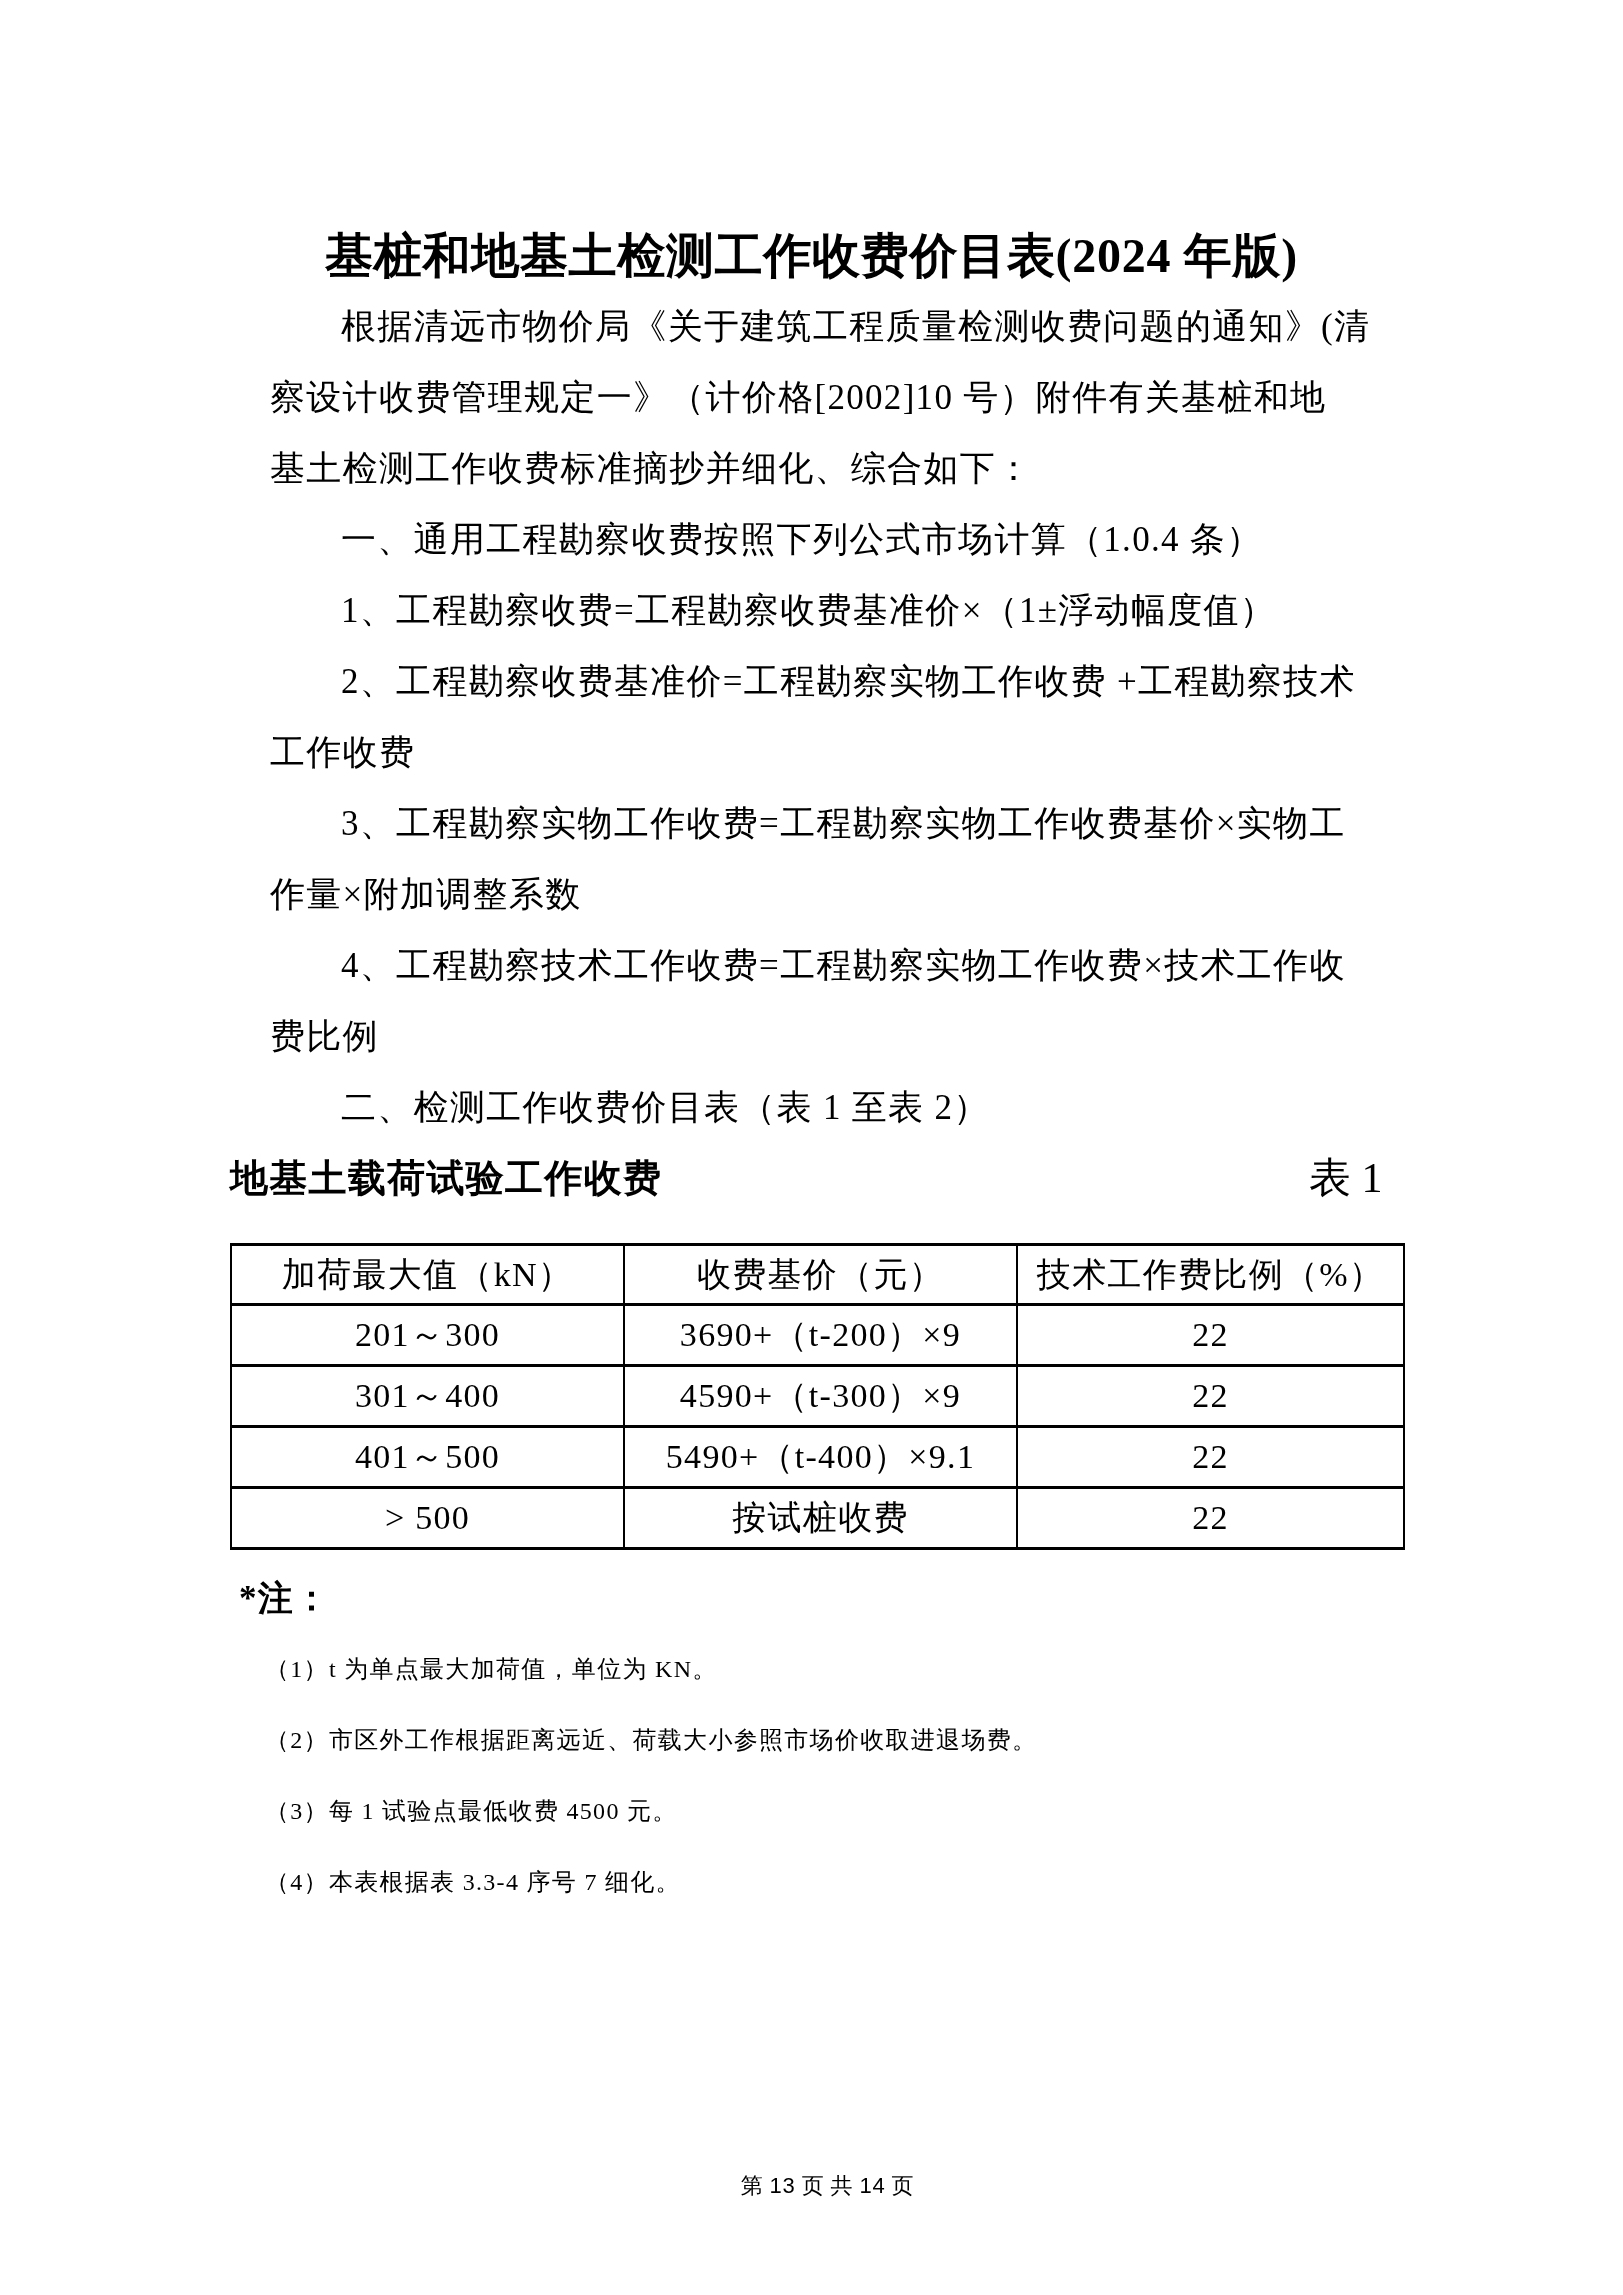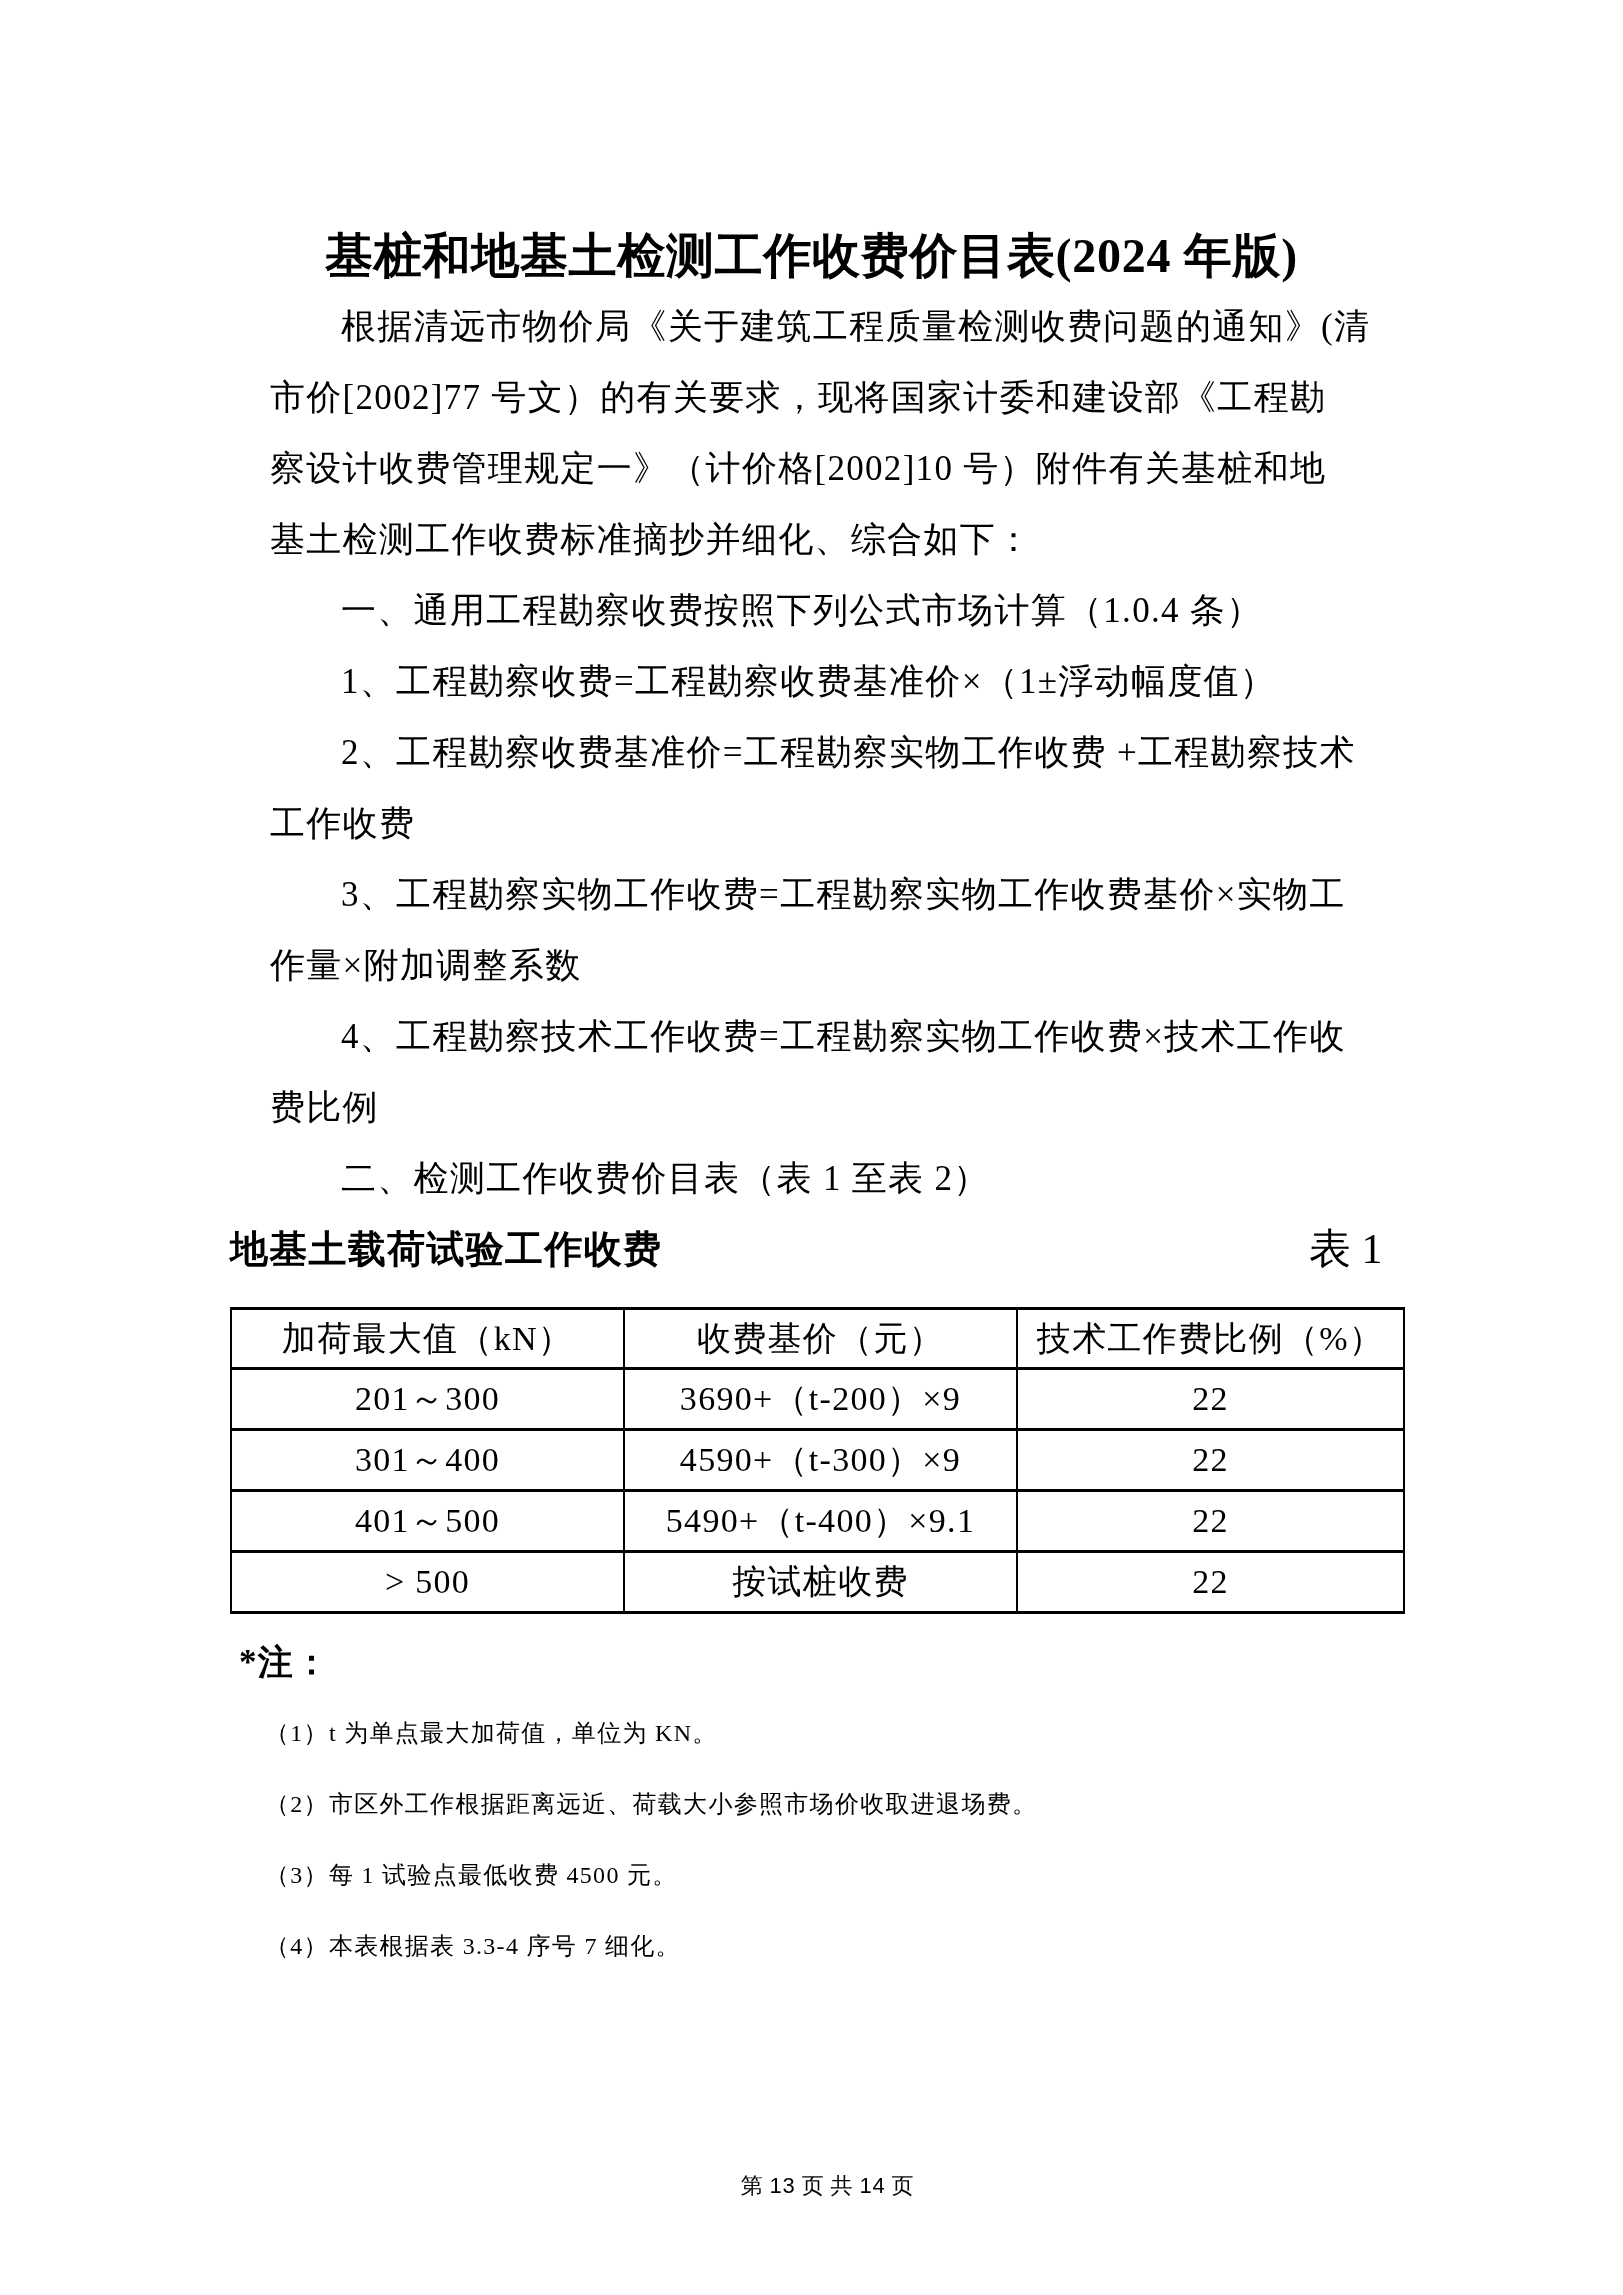--- a/index.html
+++ b/index.html
@@ -45,21 +45,21 @@
   }
   .table-label {
     position: absolute;
     right: 19.6px;
     top: 0;
     font-size: 42px;
     font-weight: normal;
   }
   table.fee-table {
     margin-left: 230px;
-    margin-top: 13px;
+    margin-top: 20px;
     width: 1172px;
     border-collapse: collapse;
     table-layout: fixed;
   }
   table.fee-table col.c1 { width: 393px; }
   table.fee-table col.c2 { width: 393px; }
   table.fee-table col.c3 { width: 387px; }
   table.fee-table th, table.fee-table td {
     border-left: 2px solid #000;
     border-right: 2px solid #000;
@@ -105,21 +105,20 @@
 </style>
 </head>
 <body>
 
 <div class="page">
 
   <h1 class="title">基桩和地基土检测工作收费价目表(2024 年版)</h1>
 
   <div class="body-text">
     <div class="line indent">根据清远市物价局《关于建筑工程质量检测收费问题的通知》(清</div>
-    <div class="line">市价[2002]77 号文）的有关要求，现将国家计委和建设部《工程勘</div>
     <div class="line">察设计收费管理规定一》（计价格[2002]10 号）附件有关基桩和地</div>
     <div class="line">基土检测工作收费标准摘抄并细化、综合如下：</div>
     <div class="line indent">一、通用工程勘察收费按照下列公式市场计算（1.0.4 条）</div>
     <div class="line indent">1、工程勘察收费=工程勘察收费基准价×（1±浮动幅度值）</div>
     <div class="line indent">2、工程勘察收费基准价=工程勘察实物工作收费 +工程勘察技术</div>
     <div class="line">工作收费</div>
     <div class="line indent">3、工程勘察实物工作收费=工程勘察实物工作收费基价×实物工</div>
     <div class="line">作量×附加调整系数</div>
     <div class="line indent">4、工程勘察技术工作收费=工程勘察实物工作收费×技术工作收</div>
     <div class="line">费比例</div>

